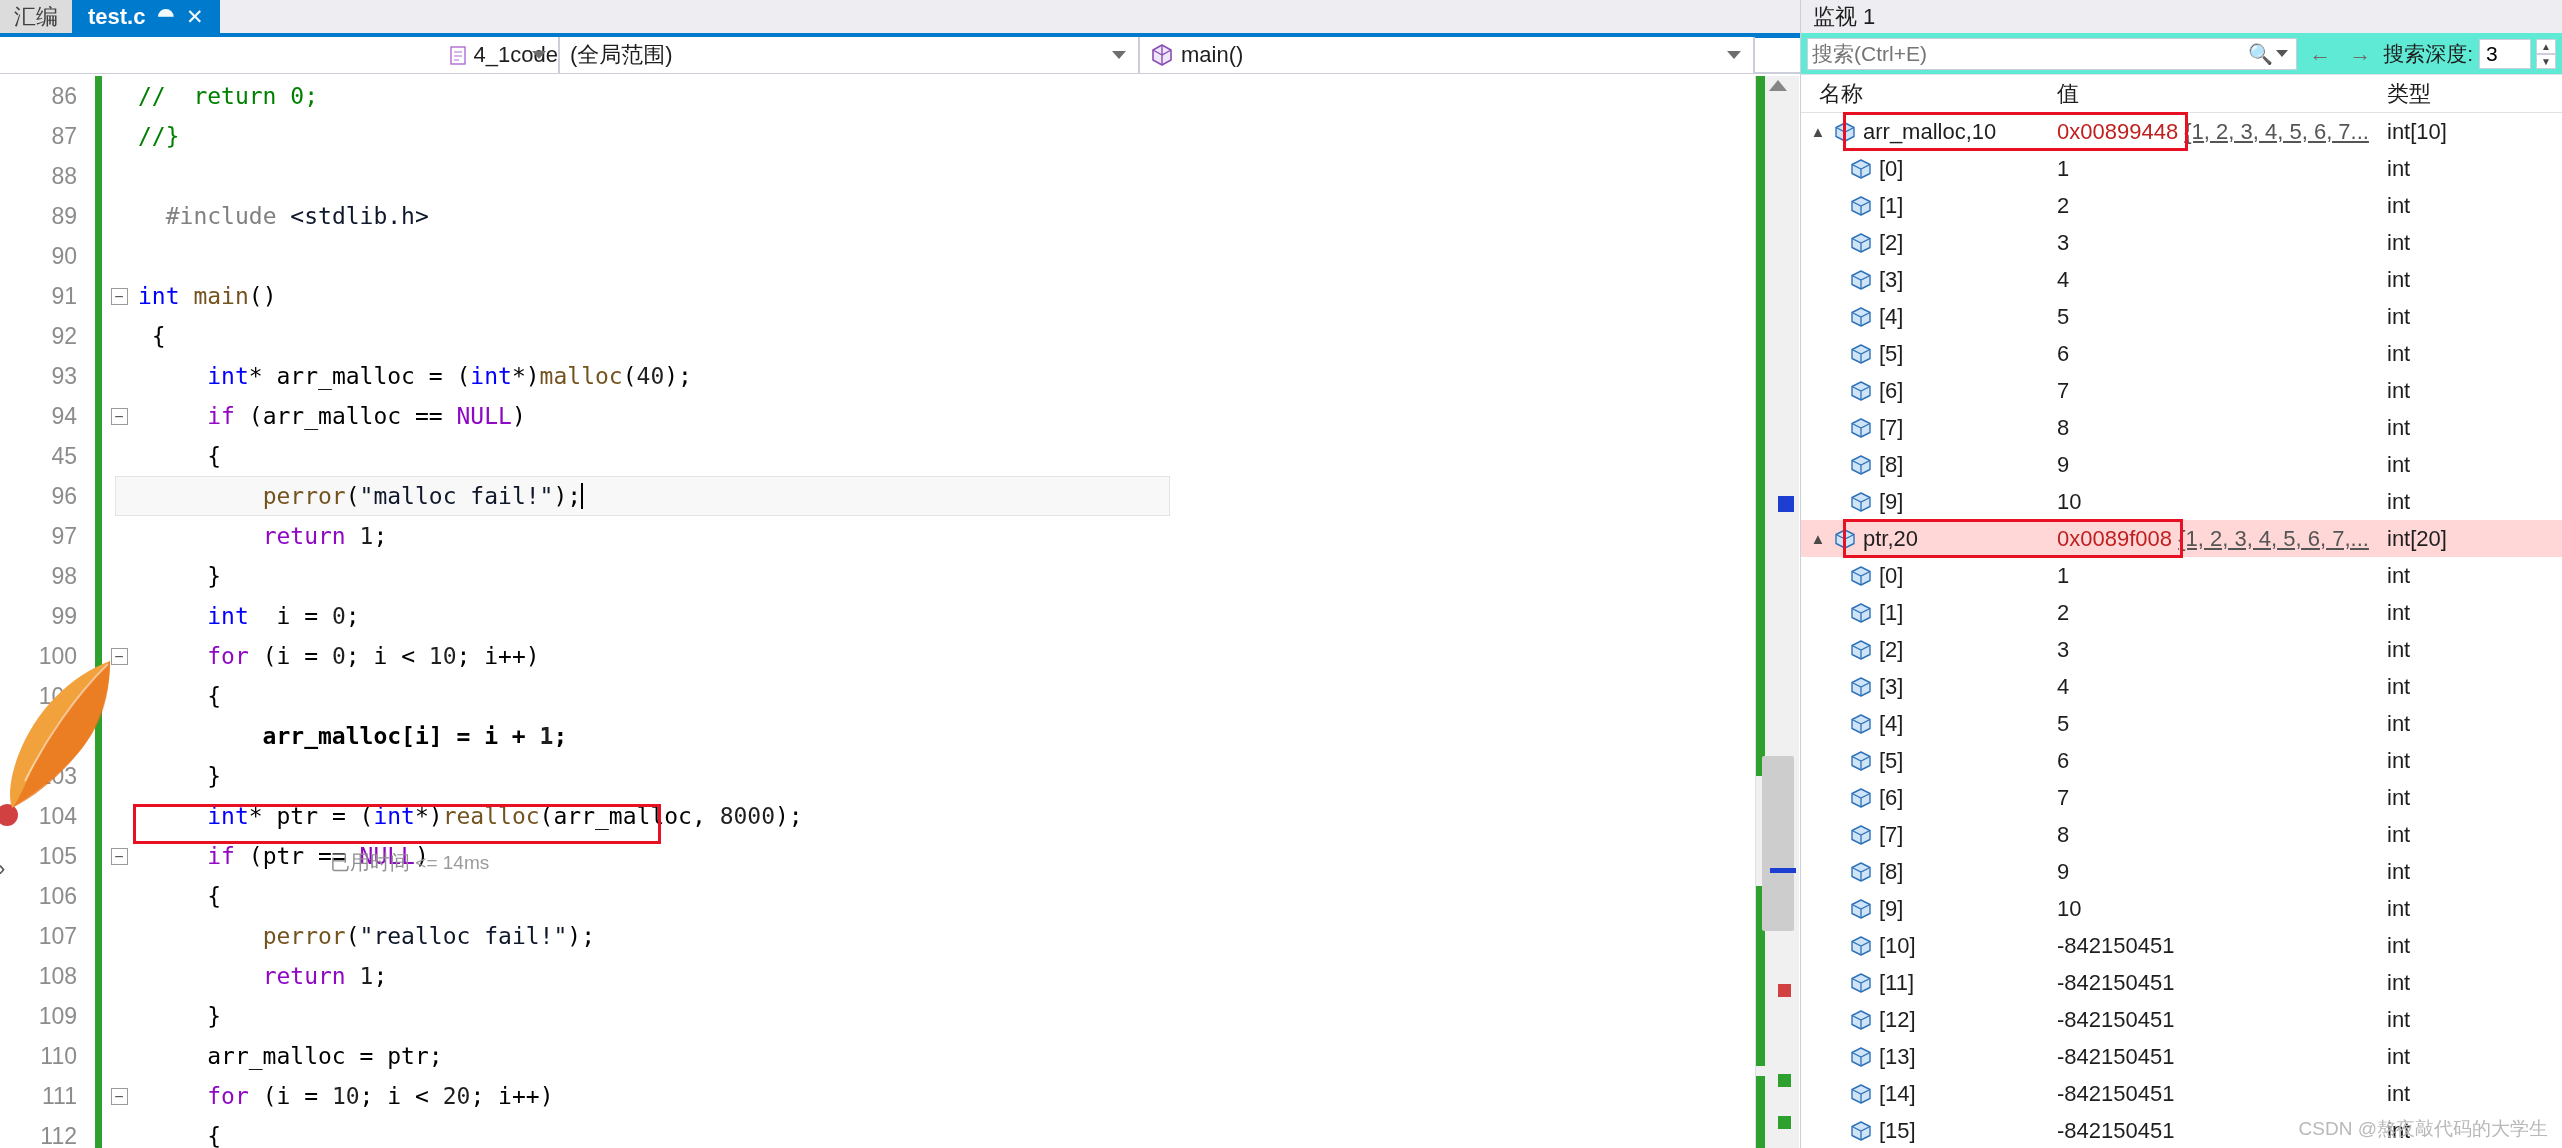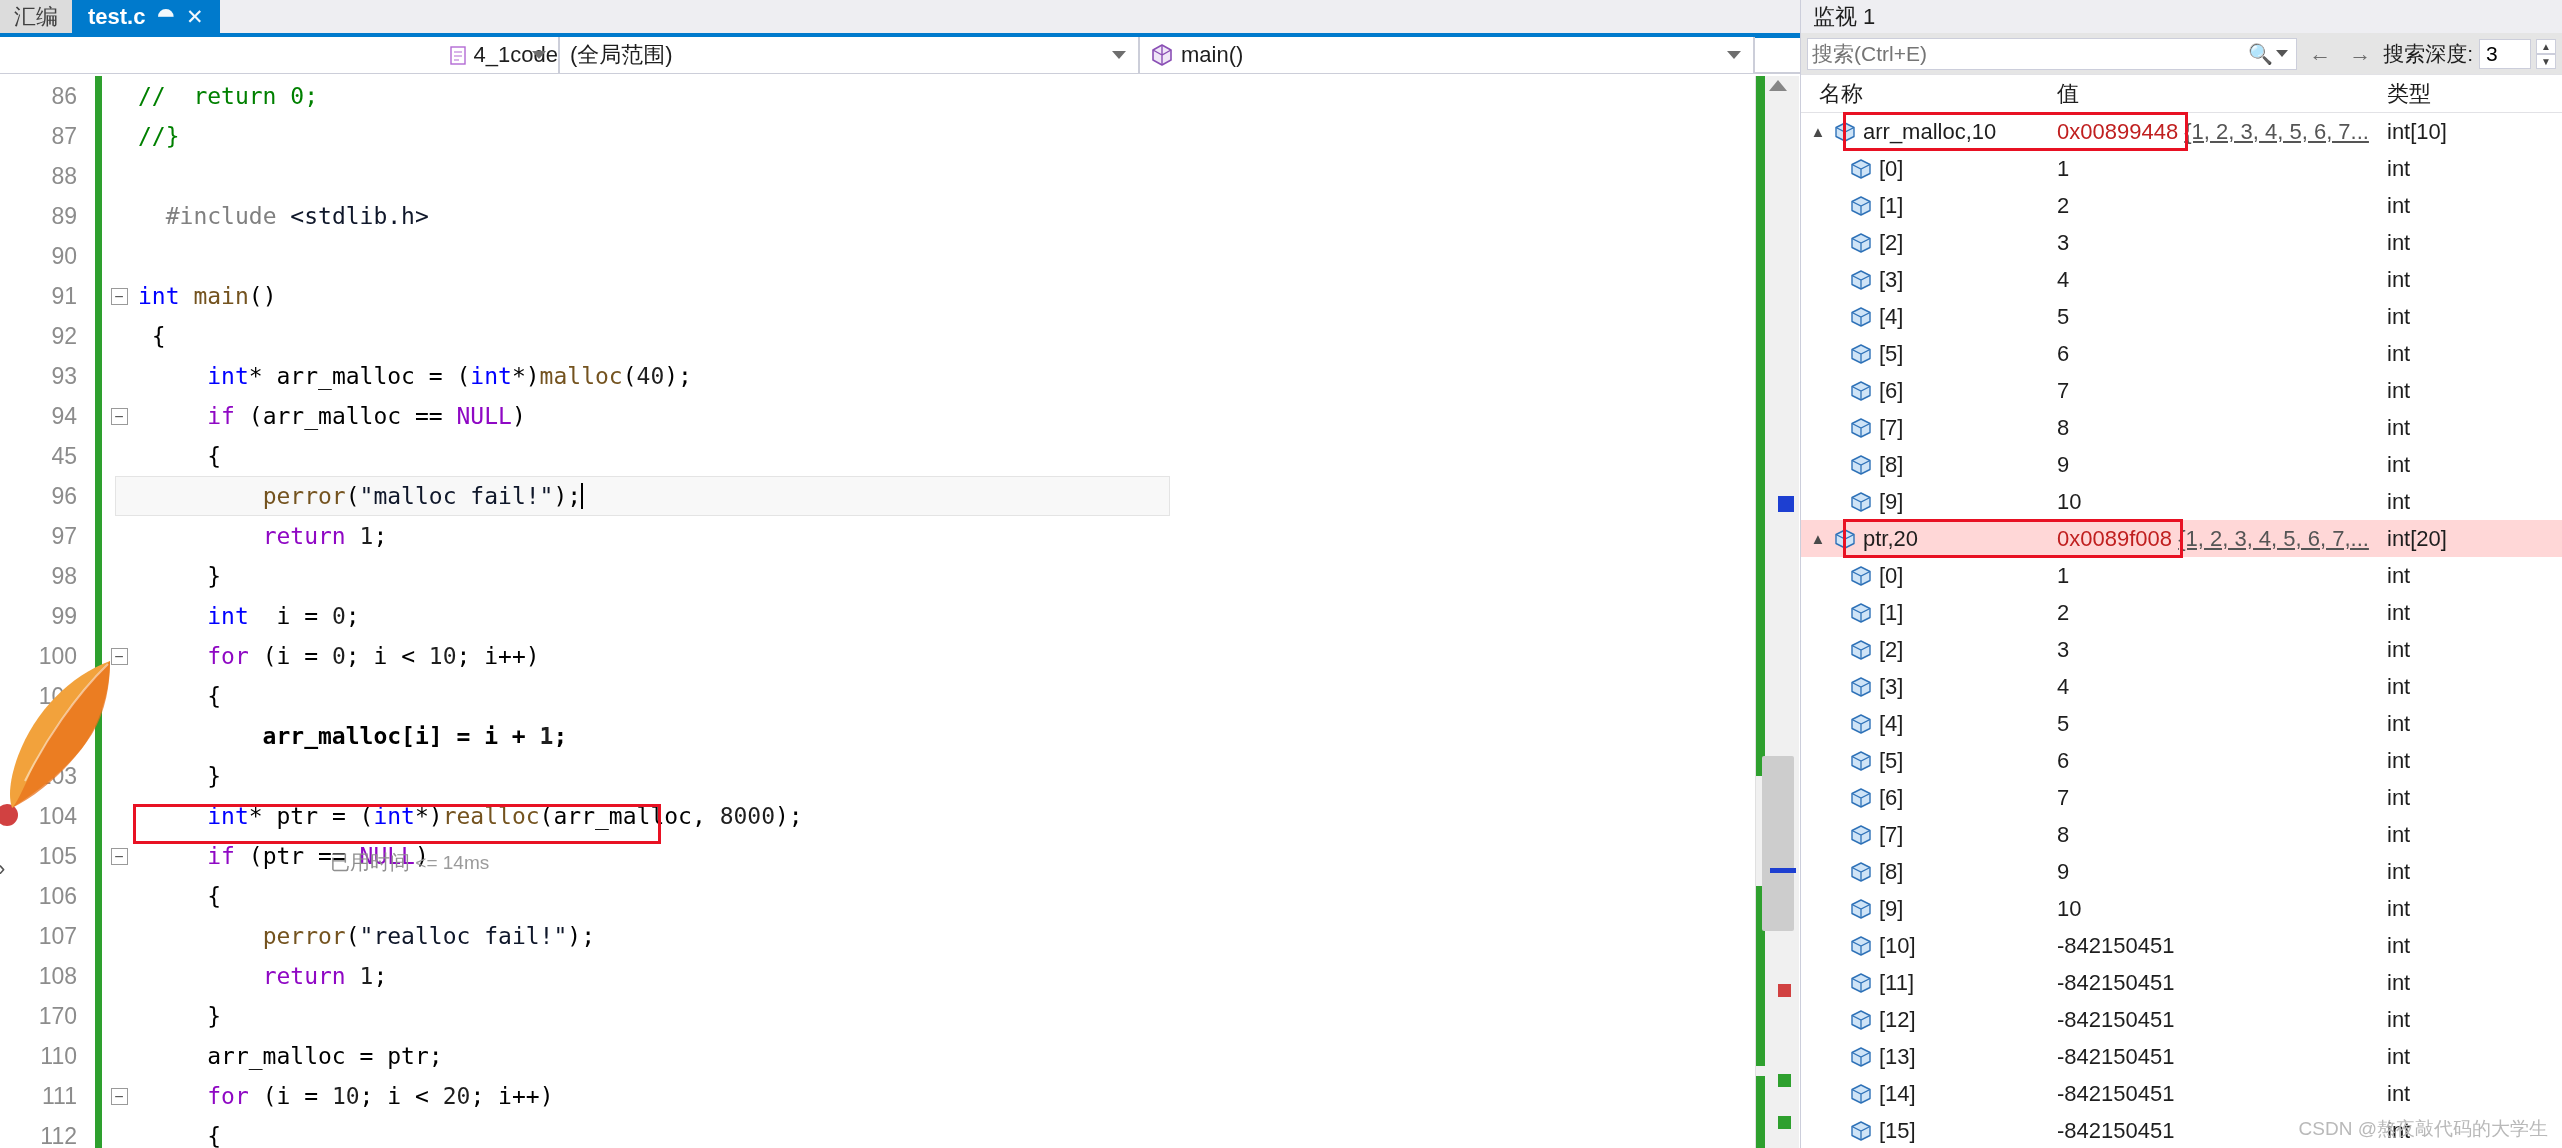--- a/index.html
+++ b/index.html
@@ -81,21 +81,21 @@
   .vscroll .thumb { position:absolute; left:6px; width:32px; background:#cdcdcd; border-radius:2px; }
   .greenbar { position:absolute; left:0px; width:9px; background:#2ea02e; }
   .markbox { position:absolute; width:16px; height:16px; }
 
   
   .watch { position:absolute; left:1800px; top:0; width:762px; height:1148px;
       background:#ffffff; border-left:1px solid #cccedb; }
   .watch-title { height:33px; display:flex; align-items:center; padding-left:12px;
       font-size:22px; color:#1e1e1e; background:#eeeef2; }
   .watch-search { height:42px; display:flex; align-items:center; gap:6px;
-      padding:0 6px; background:#e5e5e5; border-bottom:1px solid #e2e2e6; }
+      padding:0 6px; background:#5eead4; border-bottom:1px solid #e2e2e6; }
   .search-box { flex:1; height:32px; border:1px solid #cccedb; background:#fff;
       display:flex; align-items:center; padding:0 4px; }
   .search-box input { border:0; outline:0; flex:1; font-size:21px; color:#717171;
       font-family:"Liberation Sans",sans-serif; background:transparent; }
   .mag { color:#2c6fbb; font-size:20px; margin:0 3px; }
   .caretdown { width:0;height:0;border-left:6px solid transparent;border-right:6px solid transparent;
       border-top:7px solid #555; margin-right:4px; }
   .navarrow { font-size:22px; color:#6e6e6e; padding:0 6px; }
   .depth-label { font-size:21px; color:#1e1e1e; white-space:nowrap; }
   .depth-input { width:52px; height:30px; border:1px solid #cccedb; font-size:21px;
@@ -198,21 +198,21 @@
       <div class="code-row"><div class="lnum"><span>99</span></div><div class="changebar"></div><div class="fold"></div><div class="ctext" style="position: relative;">     <span class="k">int</span>  i = <span class="num">0</span>;</div></div>
       <div class="code-row"><div class="lnum"><span>100</span></div><div class="changebar"></div><div class="fold"><span class="box">−</span></div><div class="ctext" style="position: relative;">     <span class="kp">for</span> (i = <span class="num">0</span>; i &lt; <span class="num">10</span>; i++)</div></div>
       <div class="code-row"><div class="lnum"><span>101</span></div><div class="changebar"></div><div class="fold"></div><div class="ctext" style="position: relative;">     {</div></div>
       <div class="code-row"><div class="lnum"><span>102</span></div><div class="changebar"></div><div class="fold"></div><div class="ctext" style="position: relative; font-weight: bold;">         arr_malloc[i] = i + <span class="num">1</span>;</div></div>
       <div class="code-row"><div class="lnum"><span>103</span></div><div class="changebar"></div><div class="fold"></div><div class="ctext" style="position: relative;">     }</div></div>
       <div class="code-row"><div class="lnum"><span>104</span></div><div class="changebar"></div><div class="fold"></div><div class="ctext" style="position: relative;">     <span class="k">int</span>* ptr = (<span class="k">int</span>*)<span class="fn">realloc</span>(arr_malloc, <span class="num">8000</span>);</div></div>
       <div class="code-row"><div class="lnum"><span>105</span></div><div class="changebar"></div><div class="fold"><span class="box">−</span></div><div class="ctext" style="position: relative;">     <span class="kp">if</span> (ptr == <span class="kp">NULL</span>)</div></div>
       <div class="code-row"><div class="lnum"><span>106</span></div><div class="changebar"></div><div class="fold"></div><div class="ctext" style="position: relative;">     {</div></div>
       <div class="code-row"><div class="lnum"><span>107</span></div><div class="changebar"></div><div class="fold"></div><div class="ctext" style="position: relative;">         <span class="fn">perror</span>(<span class="str">"realloc fail!"</span>);</div></div>
       <div class="code-row"><div class="lnum"><span>108</span></div><div class="changebar"></div><div class="fold"></div><div class="ctext" style="position: relative;">         <span class="kp">return</span> <span class="num">1</span>;</div></div>
-      <div class="code-row"><div class="lnum"><span>170</span></div><div class="changebar"></div><div class="fold"></div><div class="ctext" style="position: relative;">     }</div></div>
+      <div class="code-row"><div class="lnum"><span>109</span></div><div class="changebar"></div><div class="fold"></div><div class="ctext" style="position: relative;">     }</div></div>
       <div class="code-row"><div class="lnum"><span>110</span></div><div class="changebar"></div><div class="fold"></div><div class="ctext" style="position: relative;">     arr_malloc = ptr;</div></div>
       <div class="code-row"><div class="lnum"><span>111</span></div><div class="changebar"></div><div class="fold"><span class="box">−</span></div><div class="ctext" style="position: relative;">     <span class="kp">for</span> (i = <span class="num">10</span>; i &lt; <span class="num">20</span>; i++)</div></div>
       <div class="code-row"><div class="lnum"><span>112</span></div><div class="changebar"></div><div class="fold"></div><div class="ctext" style="position: relative;">     {</div></div>
     </div>
 
   <div class="redbox" style="left:133px; top:728px; width:528px; height:40px;"></div>
 
   <div class="timing" style="position:absolute; left:330px; top:773px;">
     <b>已用时间</b>
     <span>&lt;= 14ms</span>

